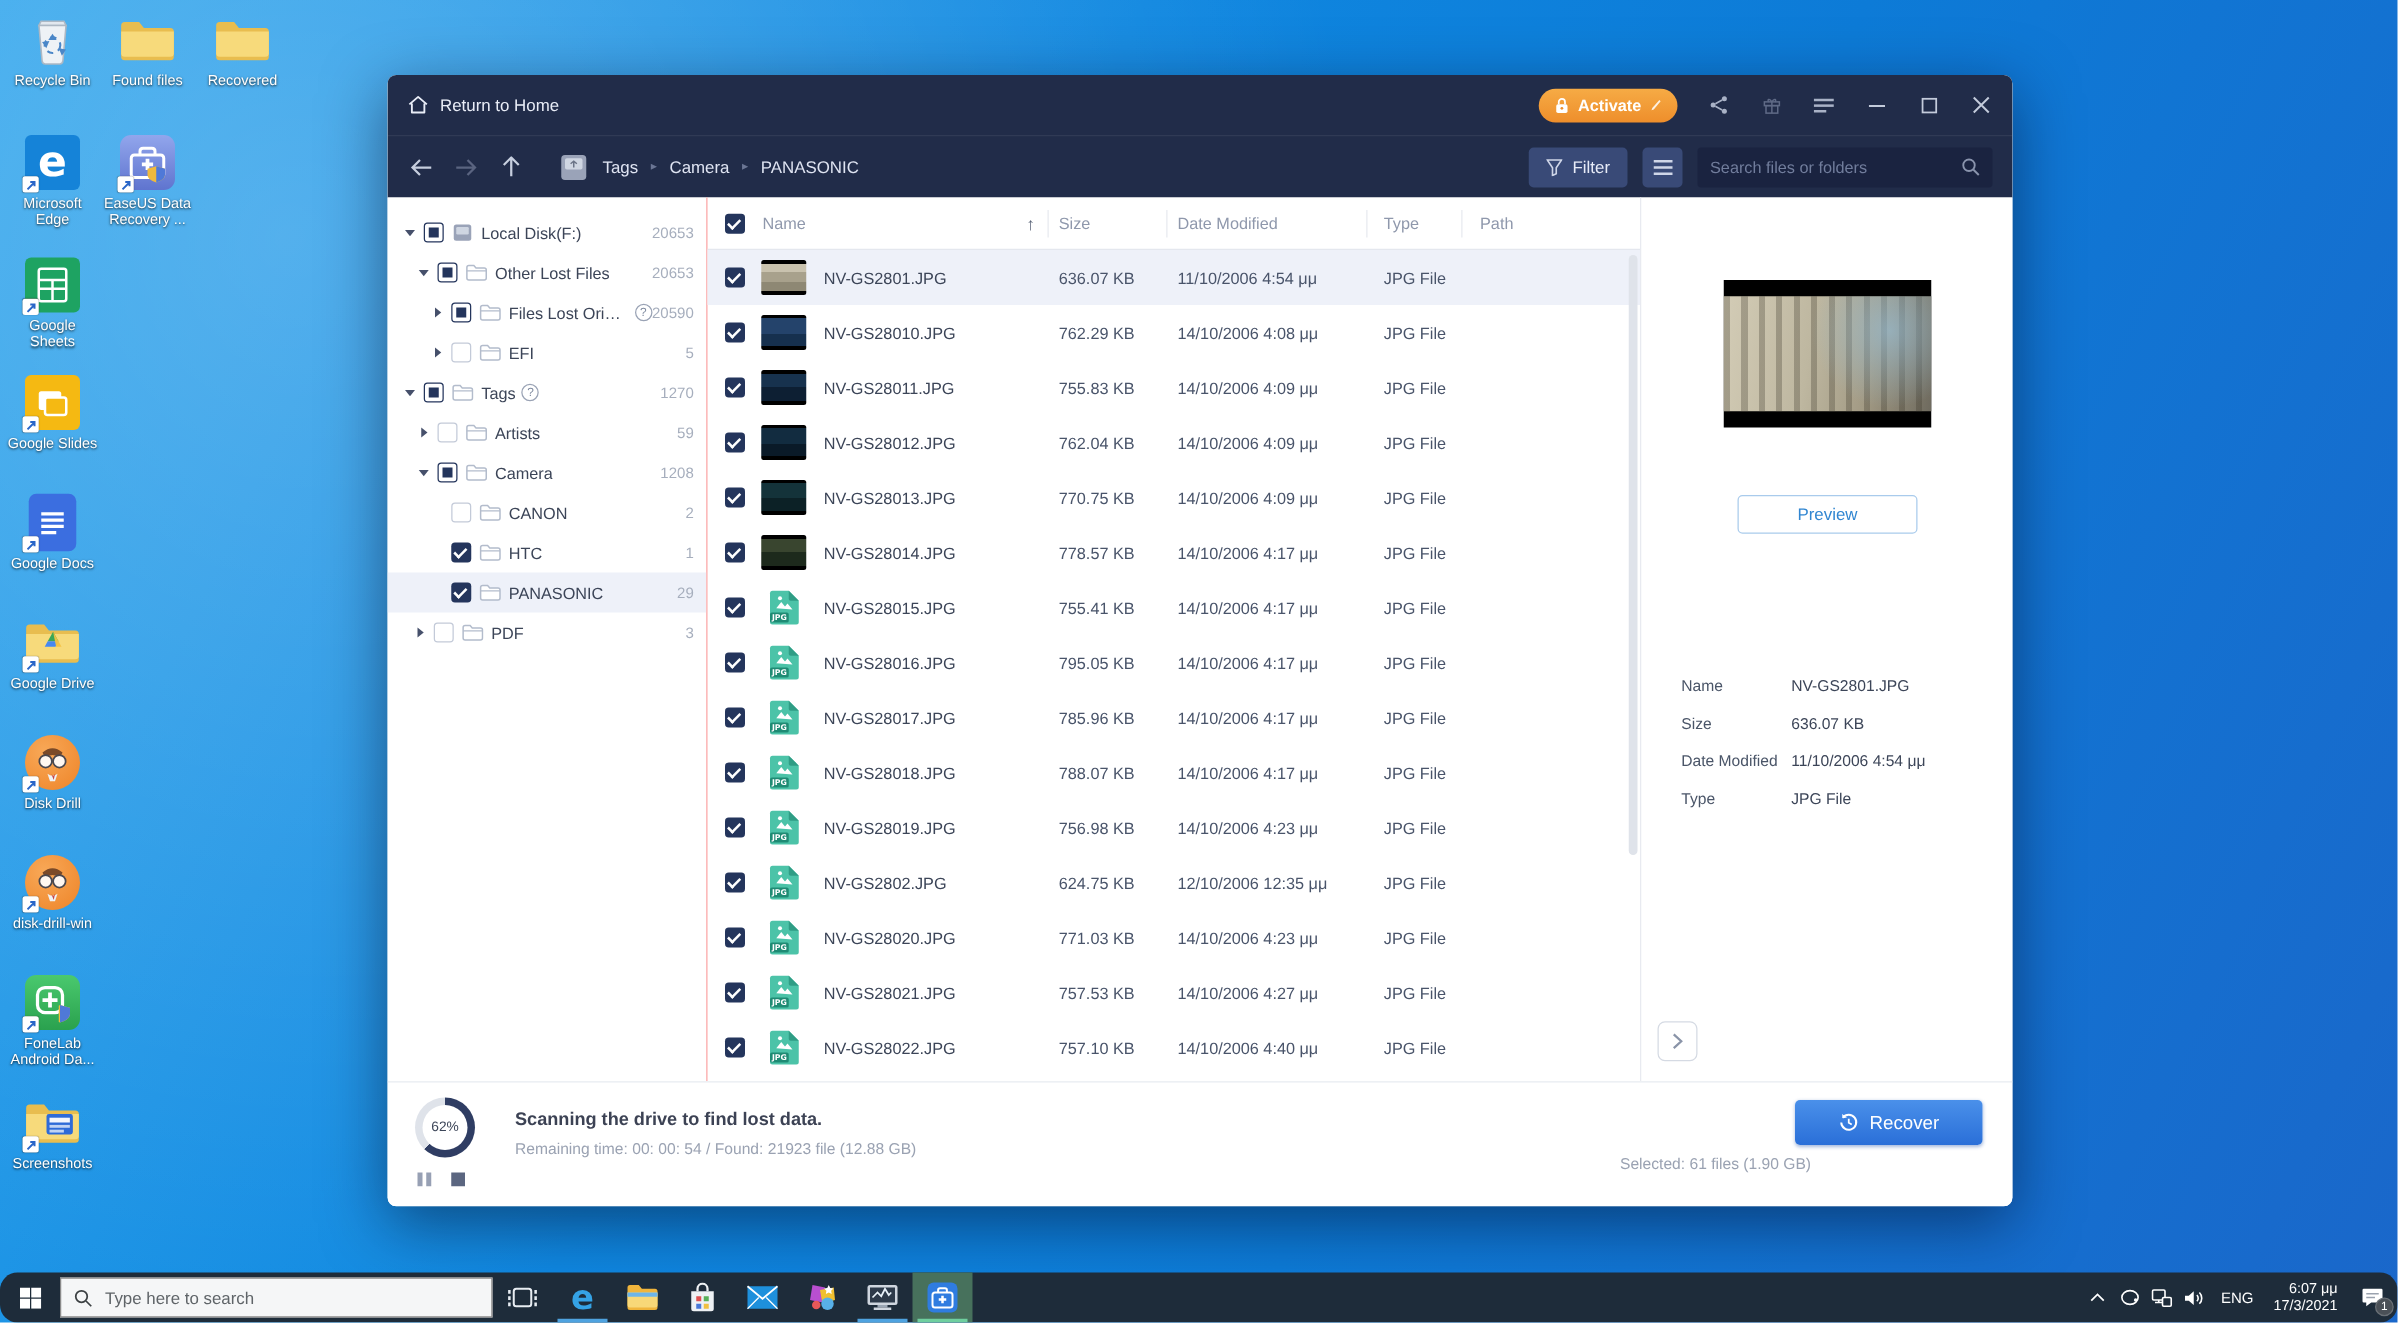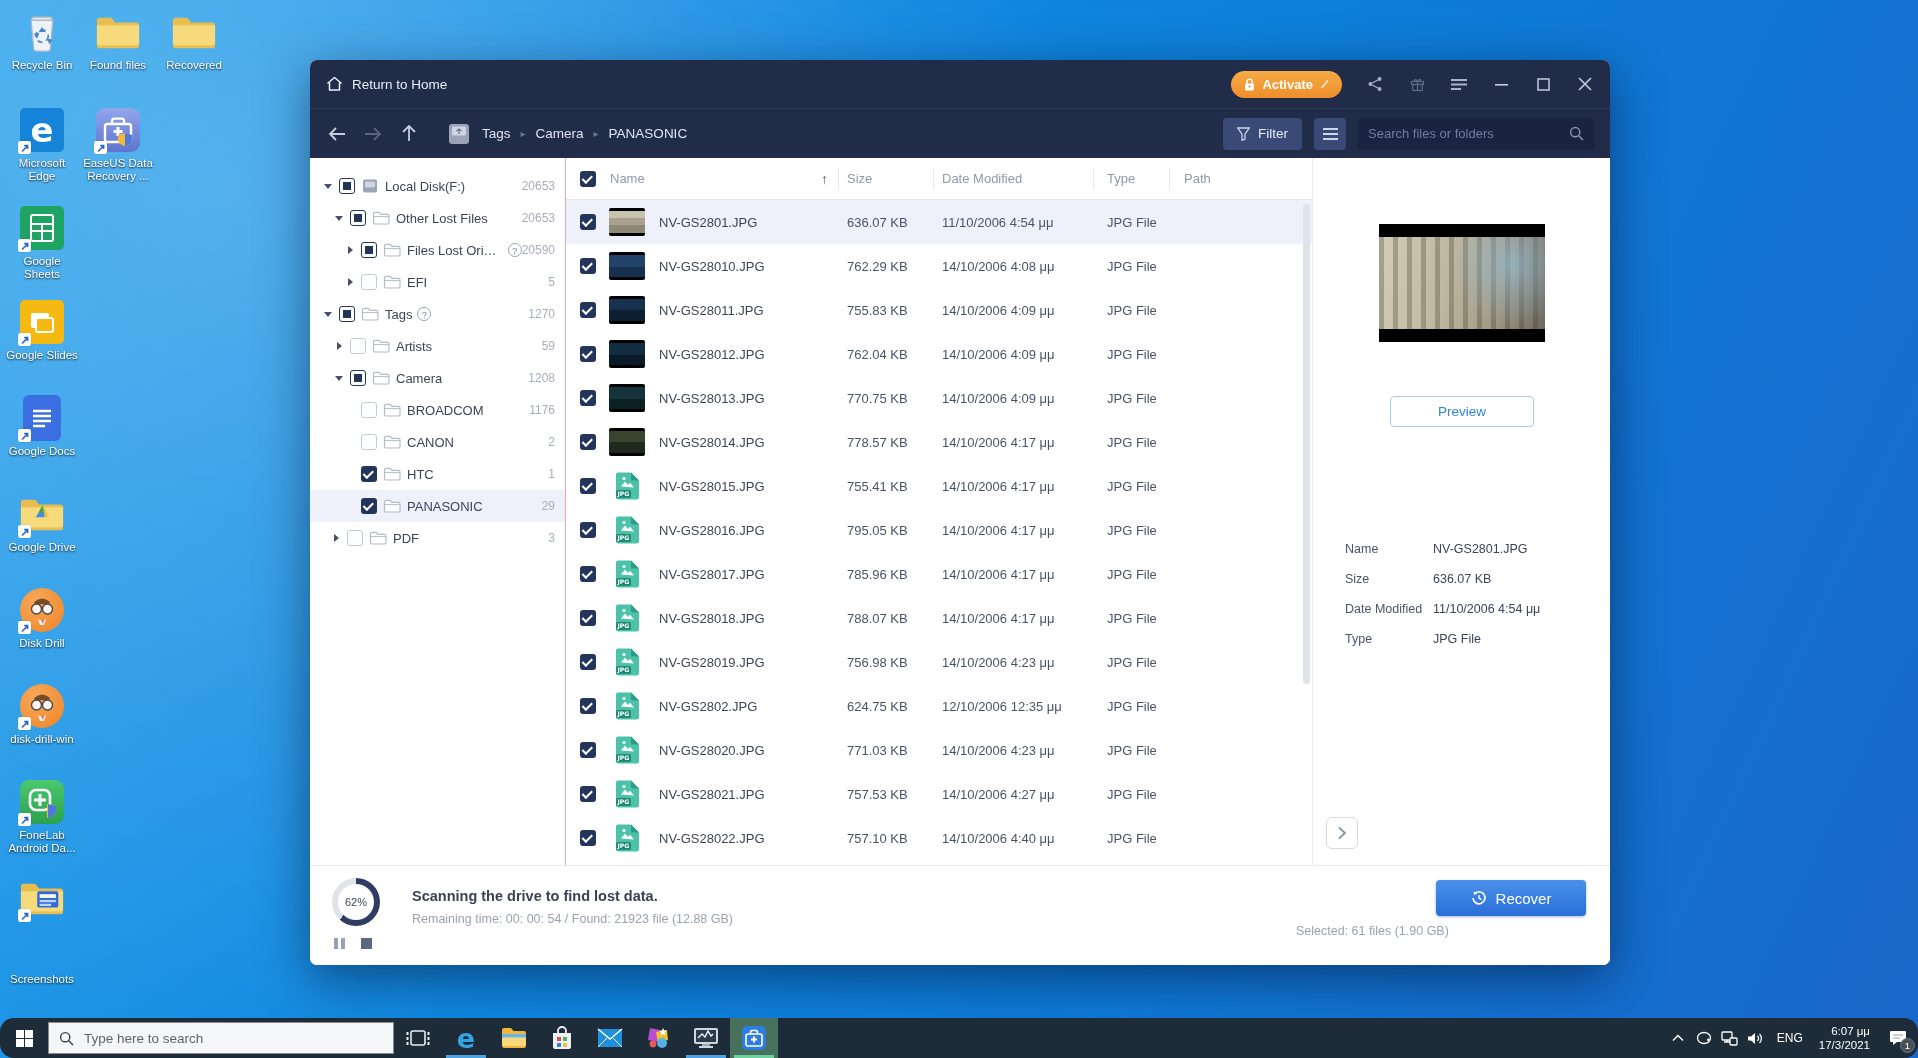--- a/index.html
+++ b/index.html
@@ -311,21 +311,21 @@
           </svg>
         </div>
         <span class="sc">
           <svg width="10" height="10" viewBox="0 0 10 10">
             <path d="M2 8.5 L7.5 3 M4.2 2.6 h3.4 v3.4" fill="none" stroke="#2a66c8" stroke-width="1.6"></path>
           </svg>
         </span>
       </div>
       <div class="di-label">FoneLab Android Da...</div>
     </div>
-    <div class="desk-icon" style="left: 0px; top: 874px; gap: 48px;">
+    <div class="desk-icon" style="left: 0px; top: 874px;">
       <div class="di-art">
         <svg width="46" height="40" viewBox="0 0 48 40">
           <path d="M2 8 q0-3 3-3 h12 l4 5 h22 q3 0 3 3 v21 q0 3-3 3 H5 q-3 0-3-3 Z" fill="#e8bd4f"></path>
           <path d="M2 13 h44 v18 q0 3-3 3 H5 q-3 0-3-3 Z" fill="#f7da7b"></path>
           <rect x="19" y="13" width="22" height="17" rx="2" fill="#2e6bd8"></rect>
           <rect x="21.5" y="16" width="17" height="4" fill="#fff" opacity=".95"></rect>
           <rect x="21.5" y="22" width="17" height="2.4" fill="#fff" opacity=".7"></rect>
           <rect x="21.5" y="26" width="12" height="2.4" fill="#fff" opacity=".7"></rect>
         </svg>
         <span class="sc">
@@ -540,32 +540,20 @@
           <span class="tw open"></span>
           <span class="cb partial" style="margin-left: 5px;"></span>
           <span class="tree-ic">
             <svg width="18" height="16" viewBox="0 0 18 16">
               <path d="M1.5 4 q0-1.6 1.6-1.6 h4 l1.7 2 h6.6 q1.6 0 1.6 1.6 v6.4 q0 1.6-1.6 1.6 H3.1 q-1.6 0-1.6-1.6 Z" fill="#fff" stroke="#b3bccc" stroke-width="1.2"></path>
               <path d="M1.5 6.6 h15.5" stroke="#b3bccc" stroke-width="1"></path>
             </svg>
           </span>
           <span class="t-label">Camera</span>
           <span class="t-count">1208</span>
-        </div>
-        <div class="trow" style="padding-left: 34px;">
-          <span class="tw none"></span>
-          <span class="cb unchecked" style="margin-left: 5px;"></span>
-          <span class="tree-ic">
-            <svg width="18" height="16" viewBox="0 0 18 16">
-              <path d="M1.5 4 q0-1.6 1.6-1.6 h4 l1.7 2 h6.6 q1.6 0 1.6 1.6 v6.4 q0 1.6-1.6 1.6 H3.1 q-1.6 0-1.6-1.6 Z" fill="#fff" stroke="#b3bccc" stroke-width="1.2"></path>
-              <path d="M1.5 6.6 h15.5" stroke="#b3bccc" stroke-width="1"></path>
-            </svg>
-          </span>
-          <span class="t-label">BROADCOM</span>
-          <span class="t-count">1176</span>
         </div>
         <div class="trow" style="padding-left: 34px;">
           <span class="tw none"></span>
           <span class="cb unchecked" style="margin-left: 5px;"></span>
           <span class="tree-ic">
             <svg width="18" height="16" viewBox="0 0 18 16">
               <path d="M1.5 4 q0-1.6 1.6-1.6 h4 l1.7 2 h6.6 q1.6 0 1.6 1.6 v6.4 q0 1.6-1.6 1.6 H3.1 q-1.6 0-1.6-1.6 Z" fill="#fff" stroke="#b3bccc" stroke-width="1.2"></path>
               <path d="M1.5 6.6 h15.5" stroke="#b3bccc" stroke-width="1"></path>
             </svg>
           </span>

